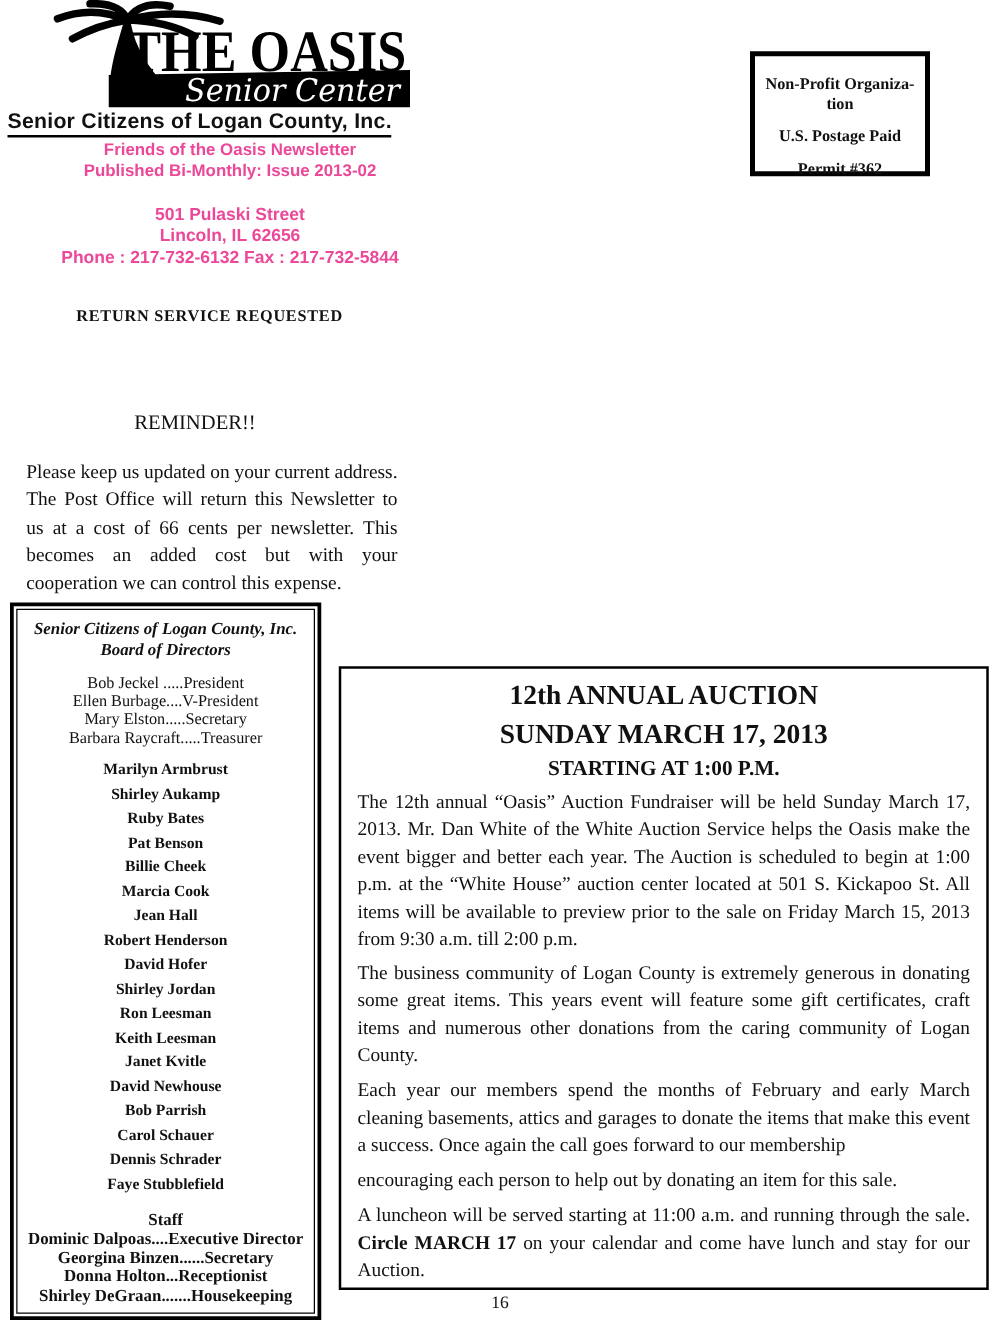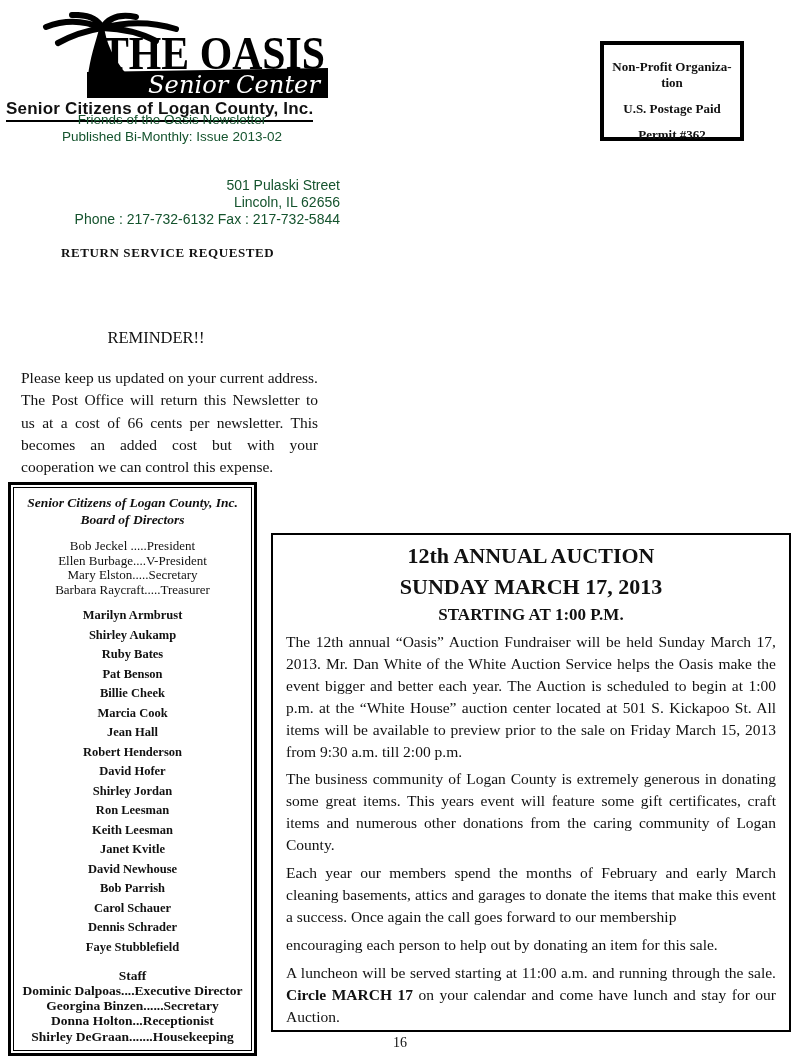--- a/index.html
+++ b/index.html
@@ -1,30 +1,30 @@
 <!DOCTYPE html>
 <html><head>
 <meta charset="utf-8">
 <style>
   html,body{margin:0;padding:0;background:#888;}
   .page{position:relative;width:800px;height:1061px;background:#fff;color:#111;
         font-family:"Liberation Serif",serif;overflow:hidden;margin:0 auto;}
 
   
-  .logo{position:absolute;left:6px;top:12px;width:322px;}
+  .logo{position:absolute;left:6px;top:0;width:322px;}
   .logo svg{display:block;}
   .logo-subtitle{font-family:"Liberation Sans",sans-serif;font-weight:bold;font-size:17px;
                  letter-spacing:.2px;white-space:nowrap;border-bottom:2px solid #000;
                  padding-bottom:1px;display:inline-block;margin-top:1px;}
 
   
-  .header-info{position:absolute;left:4px;top:112px;width:336px;text-align:center;
-               font-family:"Liberation Sans",sans-serif;font-weight:normal;color:#14532d;}
+  .header-info{position:absolute;left:16px;top:112px;width:336px;text-align:center;
+               font-family:"Liberation Sans",sans-serif;font-weight:bold;color:#ec4899;}
   .hi-line{font-size:13.5px;line-height:16.5px;}
-  .addr{margin-top:32px;text-align:right;}
+  .addr{margin-top:18px;}
   .addr .hi-line{font-size:14px;line-height:17px;}
 
   .return-service{position:absolute;left:61px;top:245px;font-weight:bold;font-size:13px;
                   letter-spacing:.6px;}
 
   .dues-heading{position:absolute;left:5px;top:280px;font-weight:bold;font-size:20px;
                 letter-spacing:.2px;border-bottom:2.5px solid #000;padding-bottom:1px;
                 white-space:nowrap;}
 
   .reminder{position:absolute;left:0;top:328px;width:312px;text-align:center;font-size:16.5px;}

